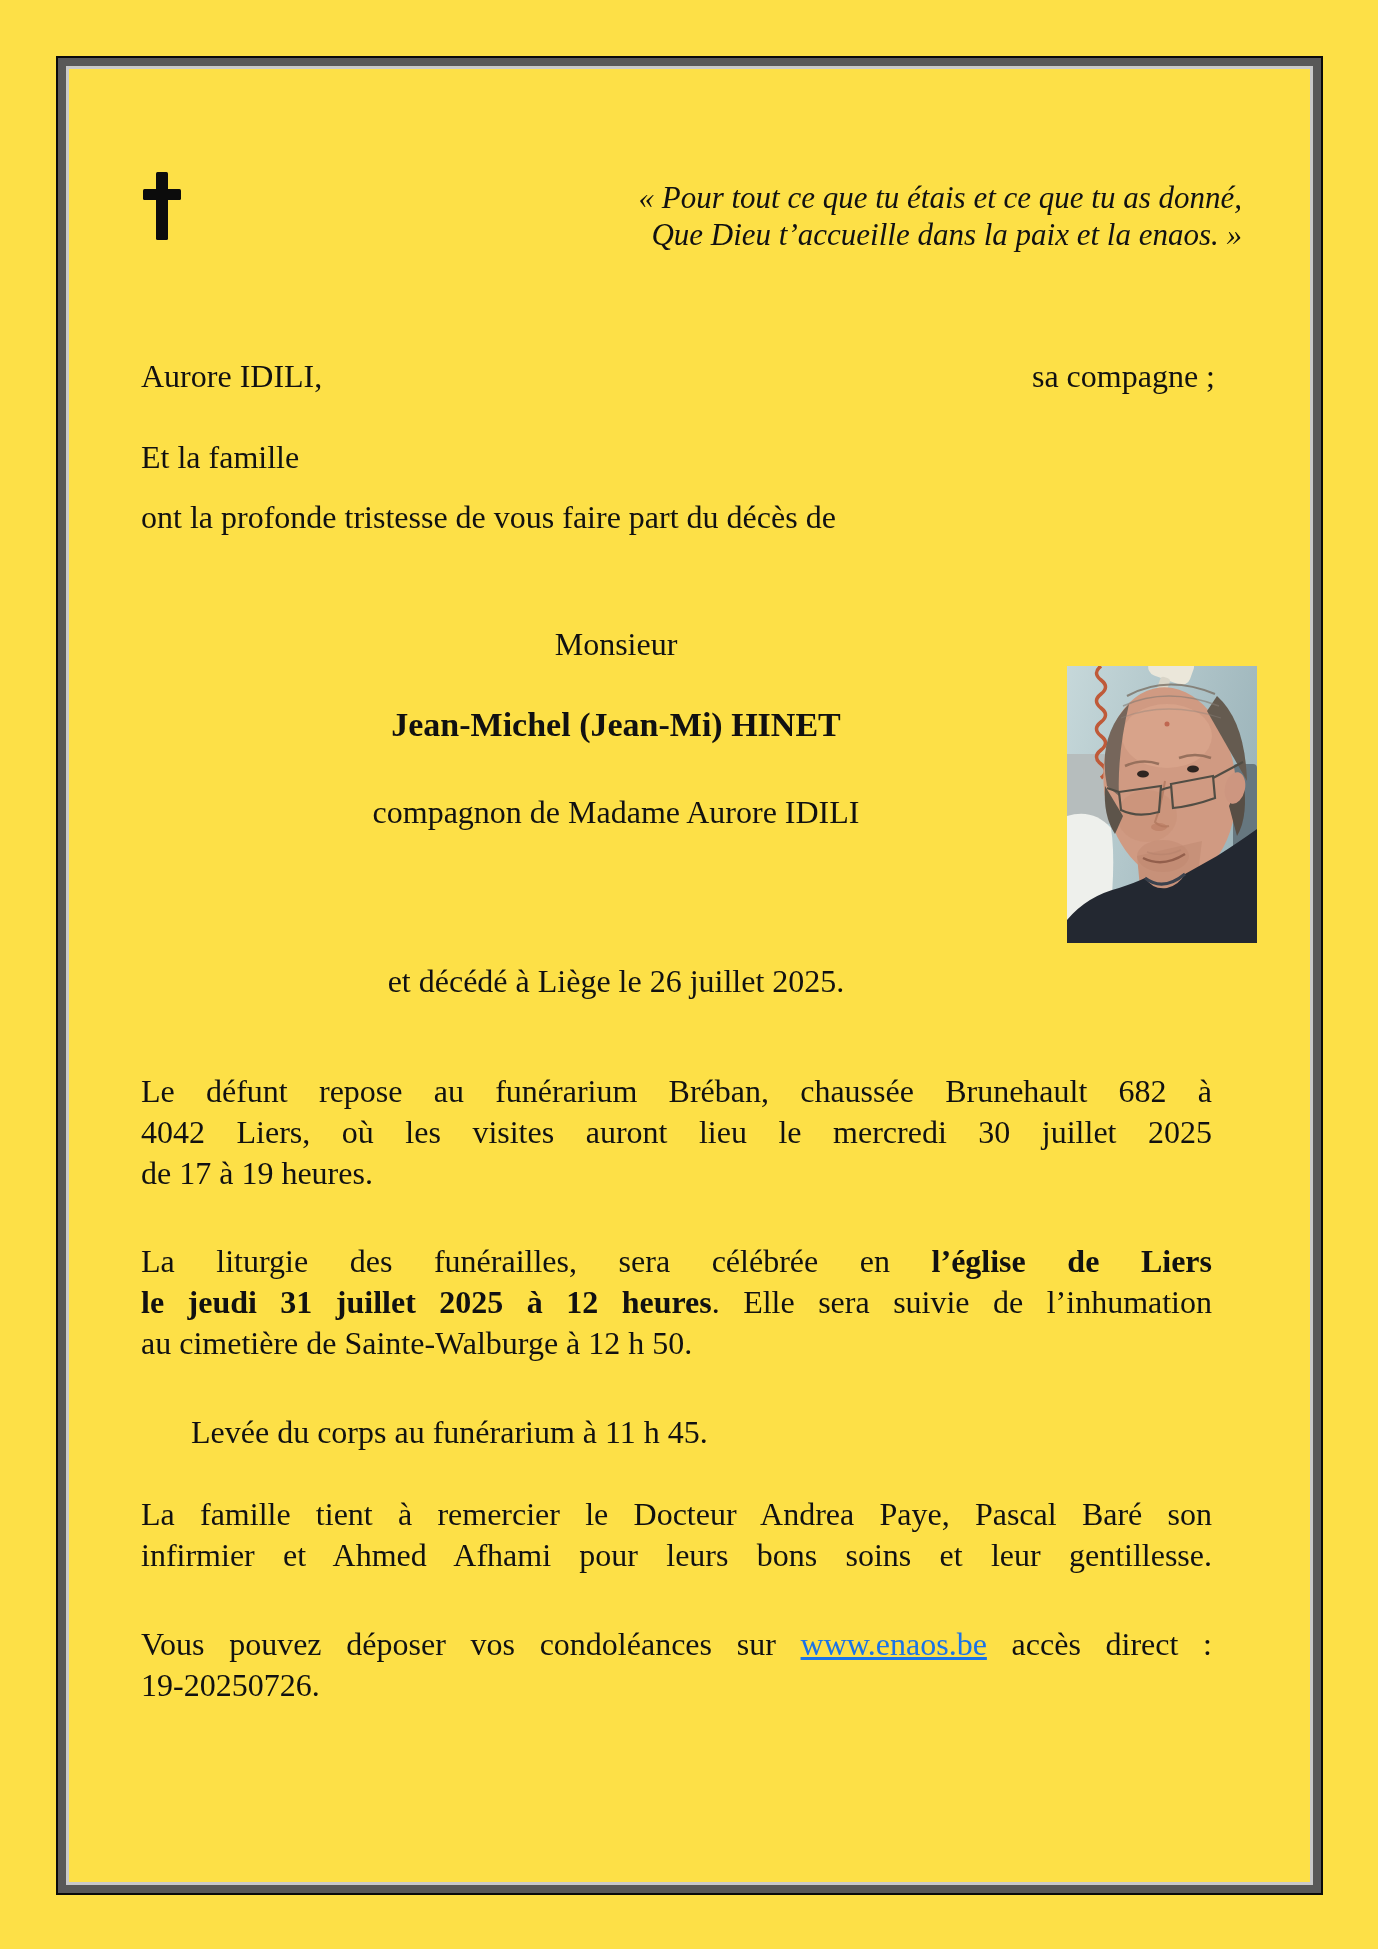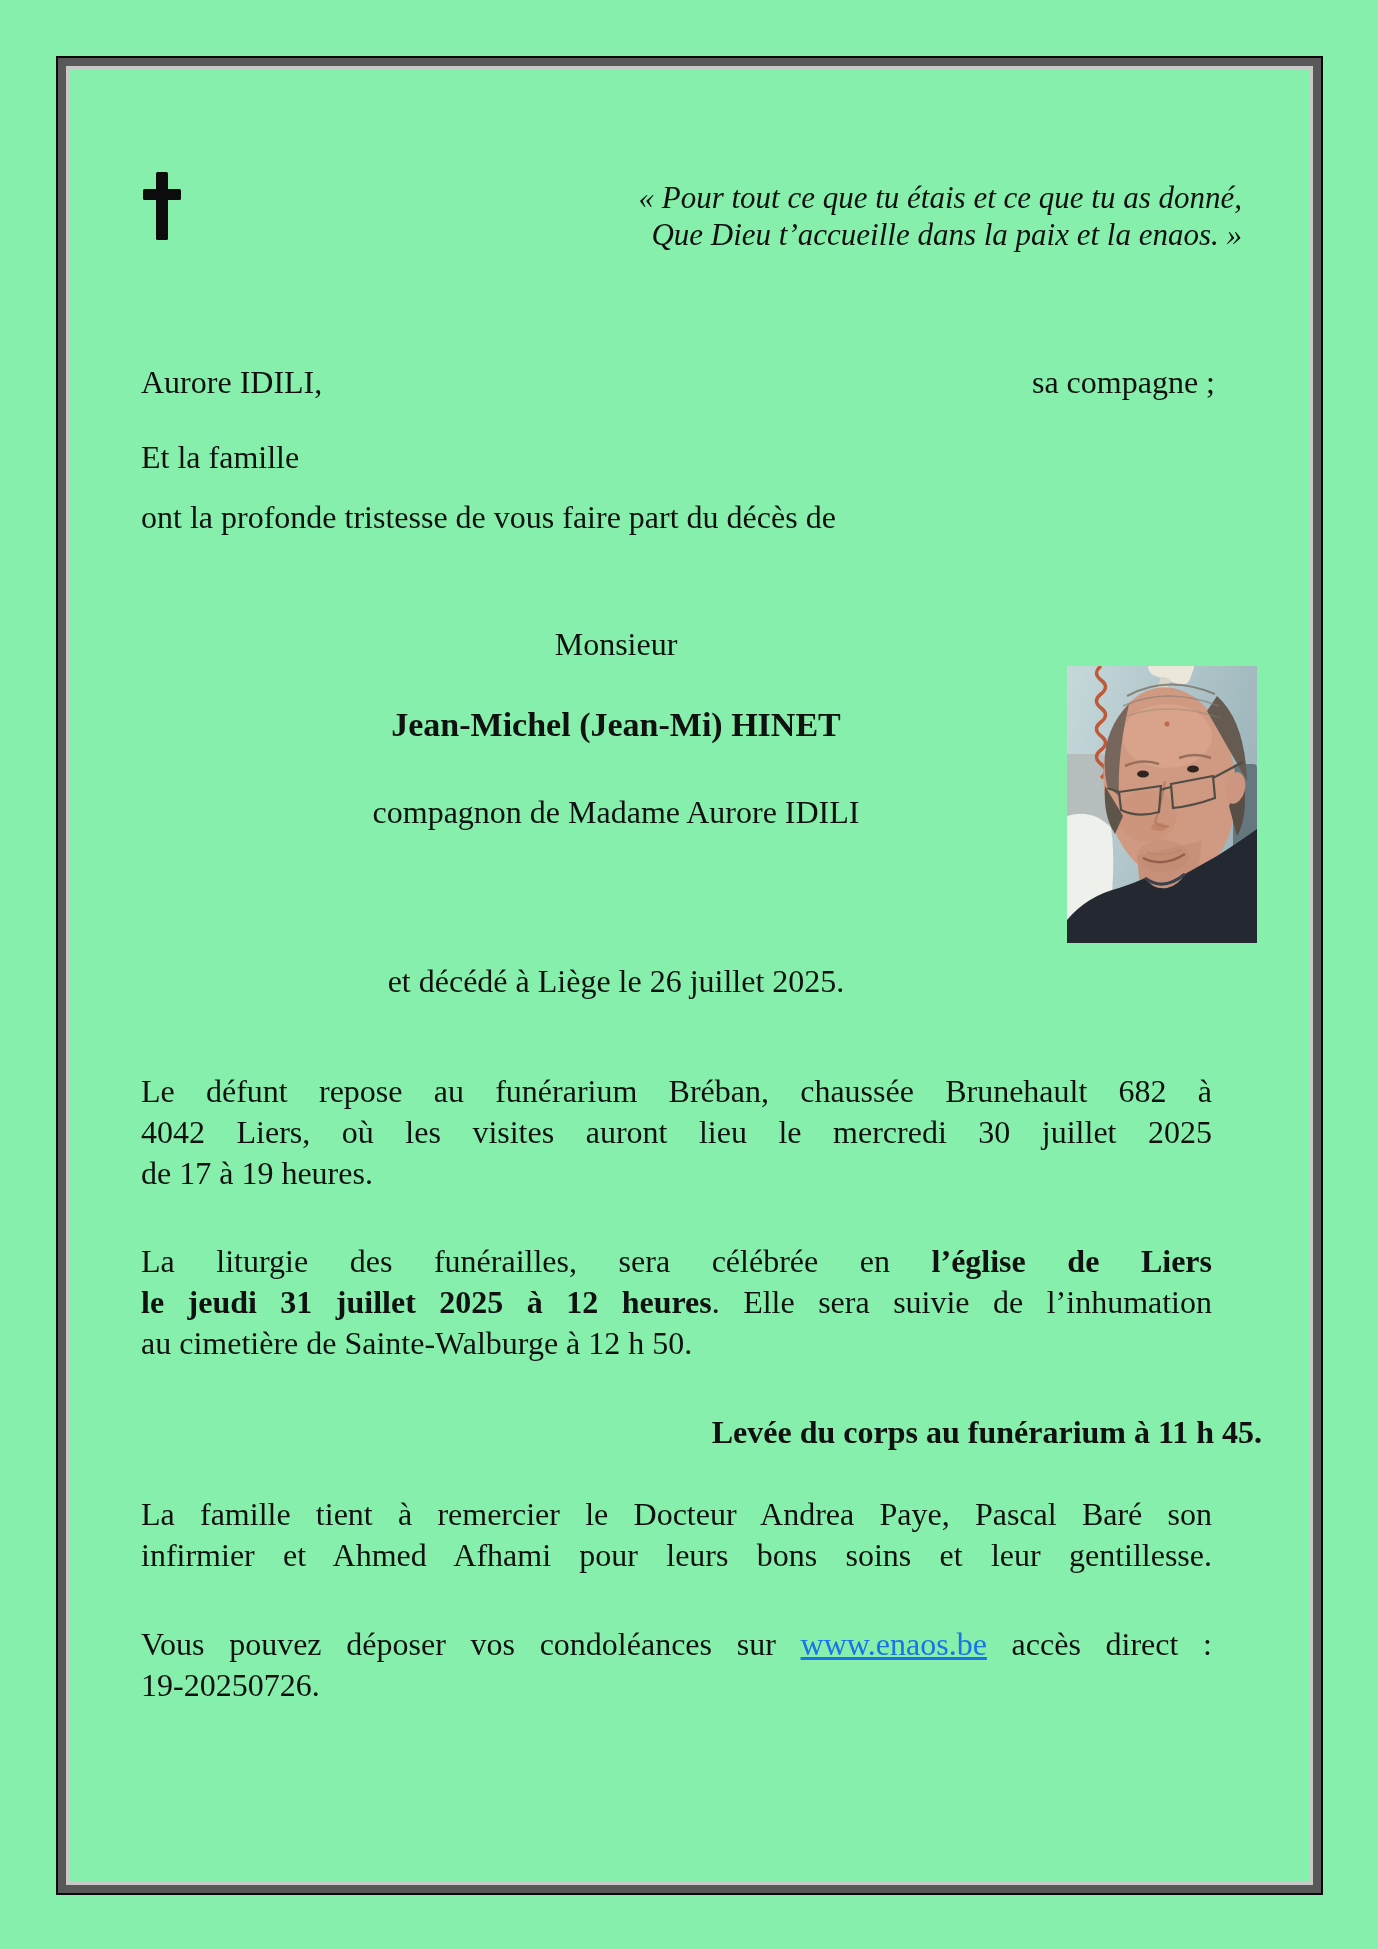--- a/index.html
+++ b/index.html
@@ -1,41 +1,41 @@
 <!DOCTYPE html>
 <html><head>
 <meta charset="utf-8">
 <style>
   html,body{margin:0;padding:0;background:#ffffff;}
   .page{
-    position:relative;width:1378px;height:1949px;background:#86efac;overflow:hidden;
+    position:relative;width:1378px;height:1949px;background:#fde047;overflow:hidden;
     font-family:"Liberation Serif", serif;color:#111111;
   }
   .frame{
     position:absolute;left:56px;top:56px;width:1267px;height:1839px;
     box-shadow:
       inset 0 0 0 2px #0a0a0a,
       inset 0 0 0 10px #585858,
       inset 0 0 0 13px #c9c9c9;
   }
   .abs{position:absolute;}
   .body-text{font-size:32px;line-height:41px;}
   .quote{
     left:141px;top:179px;width:1101px;text-align:right;
     font-style:italic;font-size:31px;line-height:37px;
   }
   .intro-row{
-    left:141px;top:356px;width:1074px;display:flex;justify-content:space-between;margin-top:6px;
+    left:141px;top:356px;width:1074px;display:flex;justify-content:space-between;
   }
   .center-col{left:141px;width:950px;text-align:center;}
   .name-line{font-size:34px;line-height:50px;font-weight:bold;}
   .para{left:141px;width:1071px;}
   .jline{text-align:justify;text-align-last:justify;}
   .jline-last{text-align:left;}
-  .levee{padding-left:50px;text-align:right;font-weight:bold;}
+  .levee{padding-left:50px;text-align:left;}
   b{font-weight:bold;}
   a.enaos{color:#1a73e8;text-decoration:underline;}
   .photo{left:1067px;top:666px;width:190px;height:277px;}
   .photo svg{display:block;}
   .cross{left:143px;top:172px;}
 </style>
 </head>
 <body>
 
 <div class="page">

